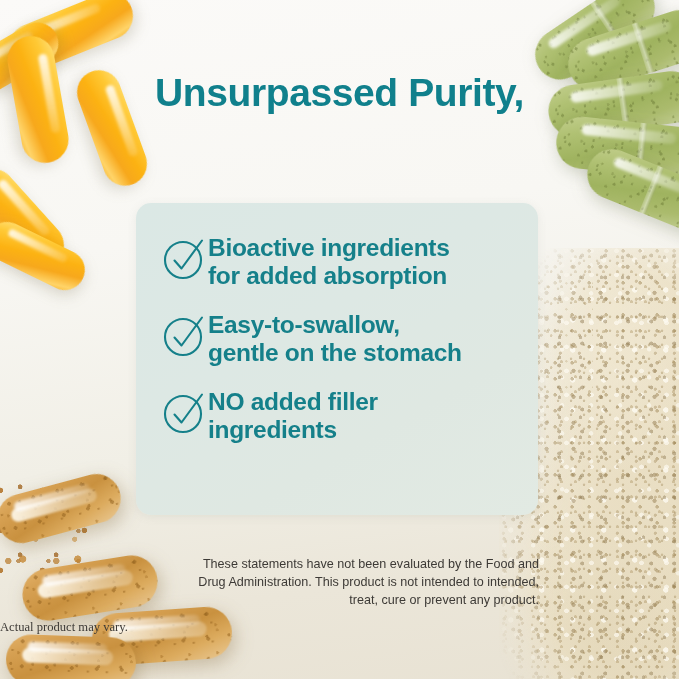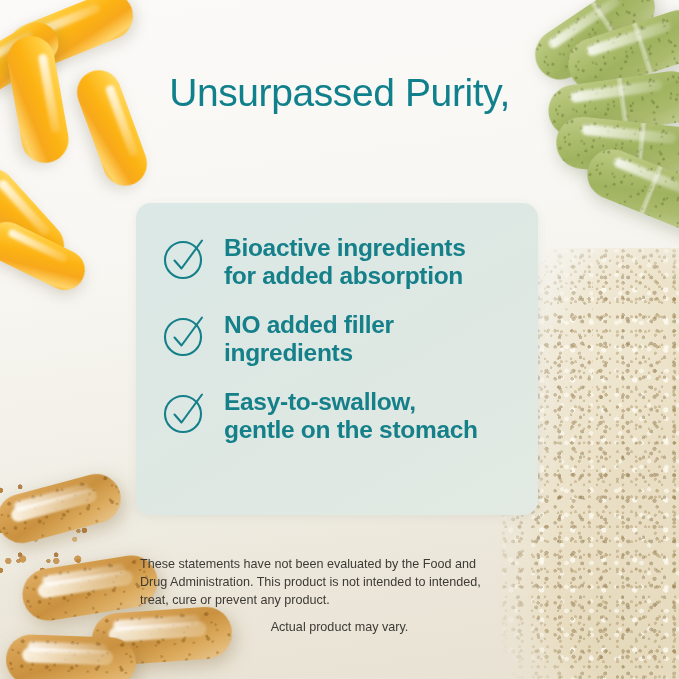--- a/index.html
+++ b/index.html
@@ -192,21 +192,21 @@
 
   
   .content { position:relative; z-index:5; }
 
   .headline {
     position:absolute;
     left:0; right:0; top:70px;
     text-align:center;
     color:#10808c;
     font-size:39px;
-    font-weight:normal;
+    font-weight:bold;
     line-height:1.18;
     letter-spacing:-.4px;
     padding:0 120px;
   }
   .headline .line { display:block; white-space:nowrap; }
 
   .benefit-card {
     position:absolute;
     left:136px; top:203px;
     width:402px; height:312px;
@@ -217,21 +217,20 @@
     padding:30px 24px 24px 26px;
     display:flex;
     flex-direction:column;
     justify-content:flex-start;
     gap:19px;
   }
 
   .benefit-row {
     display:flex;
     align-items:flex-start;
-    gap:16px;
   }
 
   .check-icon {
     flex:0 0 auto;
     width:46px; height:46px;
     margin-top:2px;
     overflow:visible;
   }
   .check-icon svg { display:block; overflow:visible; }
 
@@ -241,34 +240,35 @@
     font-weight:bold;
     line-height:1.16;
     letter-spacing:-.3px;
     padding-top:1px;
   }
   .benefit-text .line { display:block; white-space:nowrap; }
 
   .disclaimer {
     position:absolute;
     left:0; right:0; top:556px;
-    text-align:left;
+    text-align:right;
     color:#3d3a36;
     font-size:12.6px;
     line-height:1.42;
     padding:0 140px;
   }
   .disclaimer .line { display:block; }
 
   .vary-note {
     position:absolute;
     left:0; right:0; top:620px;
-    text-align:center;
+    text-align:left;
     color:#3d3a36;
     font-size:12.6px;
+    font-family:Liberation Serif, serif;
   }
 </style>
 </head>
 <body>
 
 <div id="stage">
 
   <div class="photo-layer">
 
     <div class="cap softgel" style="left:6px; top:8px; width:130px; height:47px; transform:rotate(-22deg);"></div>
@@ -345,35 +345,35 @@
       </div>
 
       <div class="benefit-row">
         <span class="check-icon">
           <svg width="46" height="46" viewBox="0 0 46 46" fill="none">
             <circle cx="21" cy="25" r="18" stroke="#15808a" stroke-width="2.1"></circle>
             <path d="M12.5 25.5 L19.5 33.5 L40 5.5" stroke="#15808a" stroke-width="2.1" stroke-linecap="round" stroke-linejoin="round" fill="none"></path>
           </svg>
         </span>
         <div class="benefit-text">
-          <span class="line">NO added filler</span>
-          <span class="line">ingredients</span>
+          <span class="line">Easy-to-swallow,</span>
+          <span class="line">gentle on the stomach</span>
         </div>
       </div>
 
       <div class="benefit-row">
         <span class="check-icon">
           <svg width="46" height="46" viewBox="0 0 46 46" fill="none">
             <circle cx="21" cy="25" r="18" stroke="#15808a" stroke-width="2.1"></circle>
             <path d="M12.5 25.5 L19.5 33.5 L40 5.5" stroke="#15808a" stroke-width="2.1" stroke-linecap="round" stroke-linejoin="round" fill="none"></path>
           </svg>
         </span>
         <div class="benefit-text">
-          <span class="line">Easy-to-swallow,</span>
-          <span class="line">gentle on the stomach</span>
+          <span class="line">NO added filler</span>
+          <span class="line">ingredients</span>
         </div>
       </div>
 
     </div>
 
     <div class="disclaimer">
       <span class="line">These statements have not been evaluated by the Food and</span>
       <span class="line">Drug Administration. This product is not intended to intended,</span>
       <span class="line">treat, cure or prevent any product.</span>
     </div>

